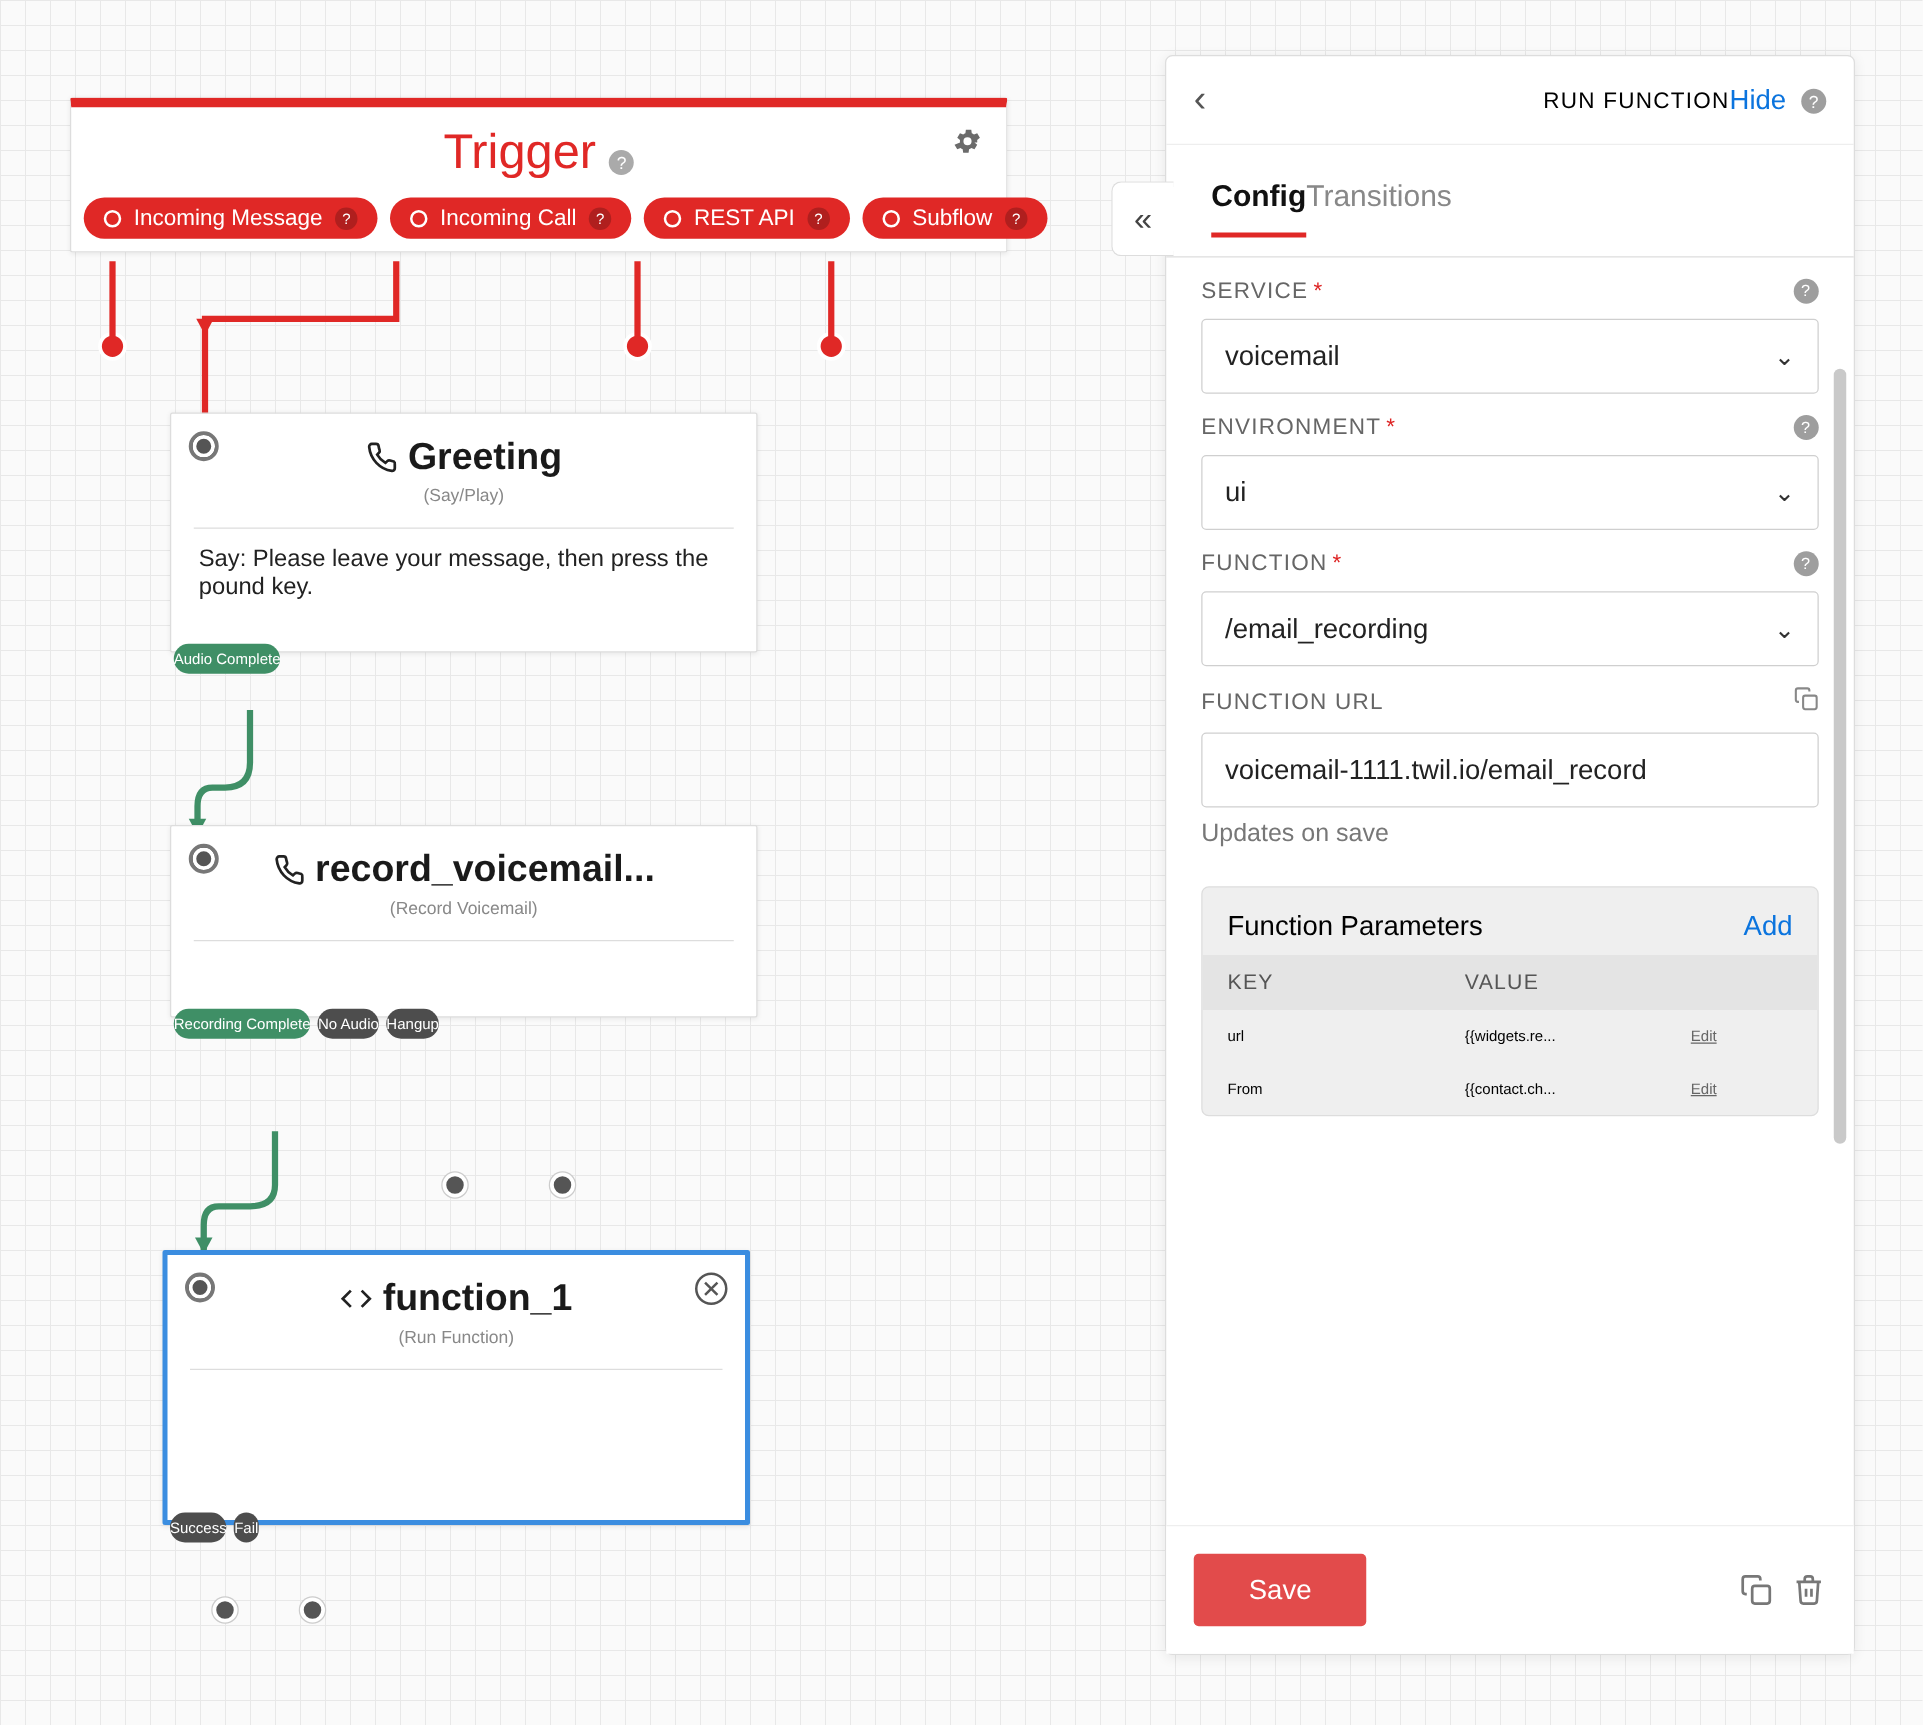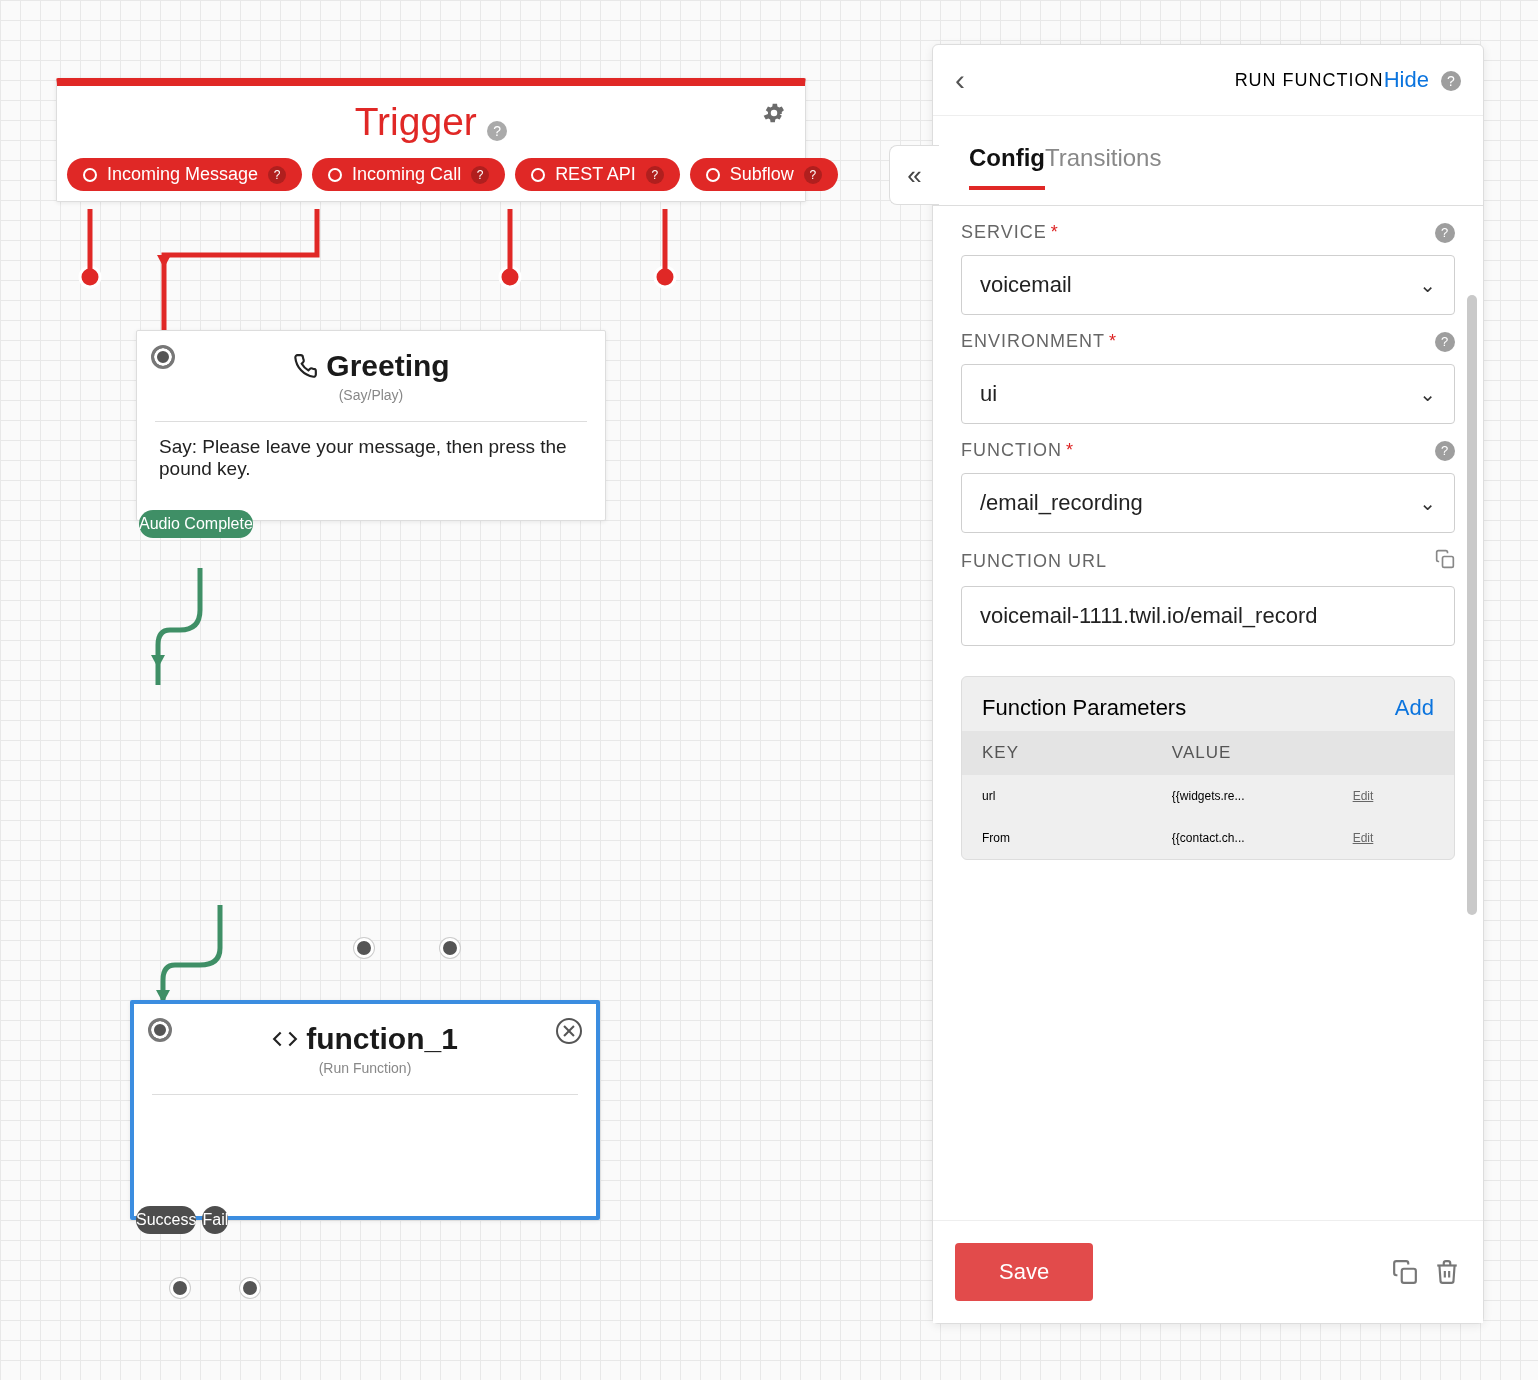--- a/index.html
+++ b/index.html
@@ -158,21 +158,21 @@
   .badge-row {
     position: absolute;
     left: 0;
     bottom: -18px;
     display: flex; gap: 6px;
     padding-left: 2px;
   }
   .badge {
     background: #4d4d4d;
     color: #fff;
-    font-size: 16px;
+    font-size: 12px;
     padding: 5px 0;
     border-radius: 14px;
     white-space: nowrap;
   }
   .badge.green { background: #3f8f66; }
 
   .badge-dot {
     position: absolute;
     width: 20px; height: 20px;
     border-radius: 50%;
@@ -435,20 +435,39 @@
       </div>
       <div class="node-sub">(Say/Play)</div>
     </div>
     <div class="node-divider"></div>
     <div class="node-body">Say: Please leave your message, then press the pound key.</div>
     <div class="badge-row">
       <div class="badge green">Audio Complete</div>
     </div>
   </div>
 
+  <div class="node" style="left:136px; top:660px;">
+    <div class="node-head">
+      <div class="node-port"></div>
+      <div class="node-title">
+        <svg width="26" height="26" viewBox="0 0 24 24" stroke="#222" stroke-width="2" fill="none">
+            <path d="M22 16.92v3a2 2 0 01-2.18 2A19.86 19.86 0 013.08 4.18 2 2 0 015.06 2h3a2 2 0 012 1.72c.13.93.37 1.84.7 2.7a2 2 0 01-.45 2.11L9 9.91a16 16 0 006.09 6.09l1.38-1.31a2 2 0 012.11-.45c.86.33 1.77.57 2.7.7A2 2 0 0122 16.92z"></path>
+          </svg>
+        <span>record_voicemail...</span>
+      </div>
+      <div class="node-sub">(Record Voicemail)</div>
+    </div>
+    <div class="node-divider"></div>
+    <div class="node-body"></div>
+    <div class="badge-row">
+      <div class="badge green">Recording Complete</div>
+      <div class="badge">No Audio</div>
+      <div class="badge">Hangup</div>
+    </div>
+  </div>
   <div class="badge-dot" style="left:354px; top:938px;"></div>
   <div class="badge-dot" style="left:440px; top:938px;"></div>
 
   <div class="node selected" style="left:130px; top:1000px; height:220px;">
     <div class="node-head">
       <div class="node-port"></div>
       <div class="close-x"></div>
       <div class="node-title">
         <svg width="26" height="26" viewBox="0 0 24 24" stroke="#222" stroke-width="2" fill="none">
             <polyline points="16 18 22 12 16 6"></polyline>
@@ -517,20 +536,21 @@
         <span style="cursor:pointer;">
           <svg width="20" height="20" viewBox="0 0 24 24" fill="none" stroke="#888" stroke-width="2">
               <rect x="9" y="9" width="13" height="13" rx="2"></rect>
               <path d="M5 15H4a2 2 0 01-2-2V4a2 2 0 012-2h9a2 2 0 012 2v1"></path>
             </svg>
         </span>
       </div>
       <div class="select" style="cursor:text;">
         <span style="overflow:hidden;white-space:nowrap;">voicemail-1111.twil.io/email_record</span>
       </div>
+      <div class="hint">Updates on save</div>
 
       <div class="params">
         <div class="params-head">
           <span>Function Parameters</span>
           <span class="add">Add</span>
         </div>
         <div class="params-cols">
           <div class="c1">KEY</div>
           <div class="c2">VALUE</div>
         </div>

